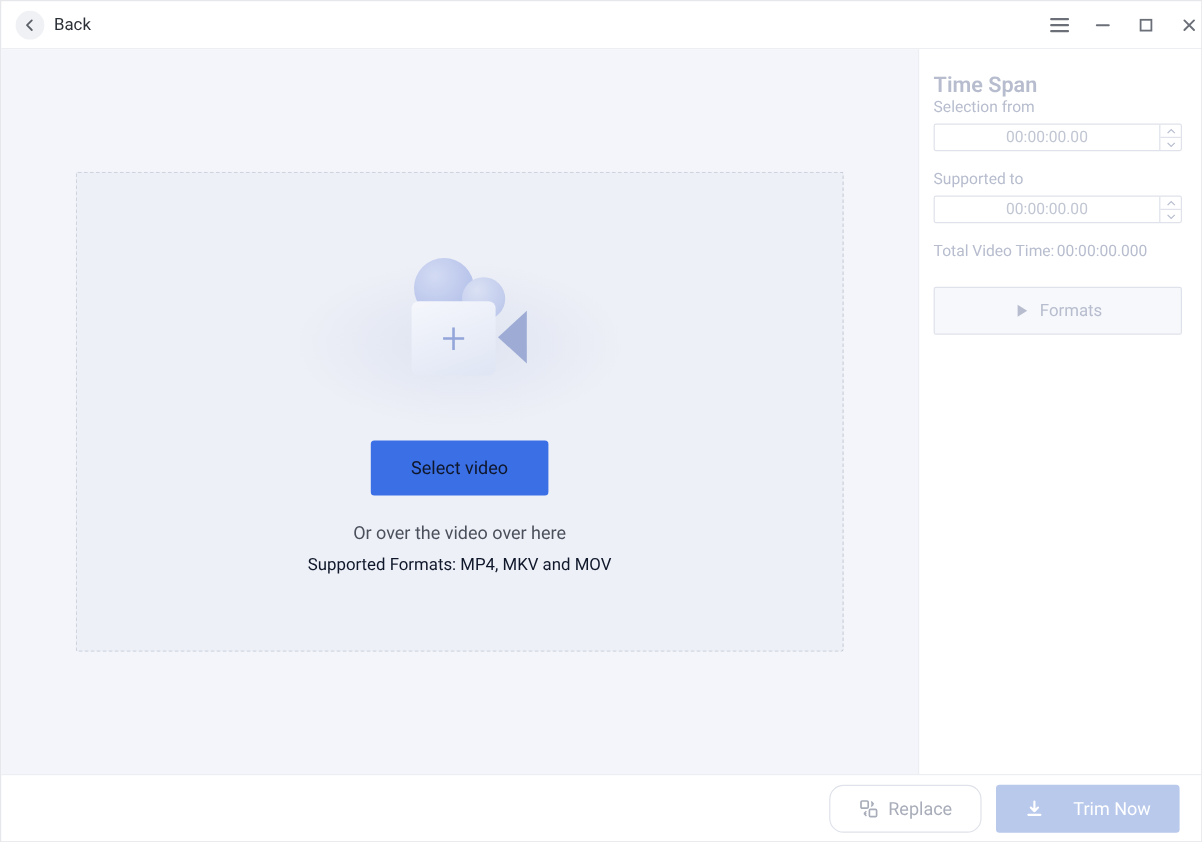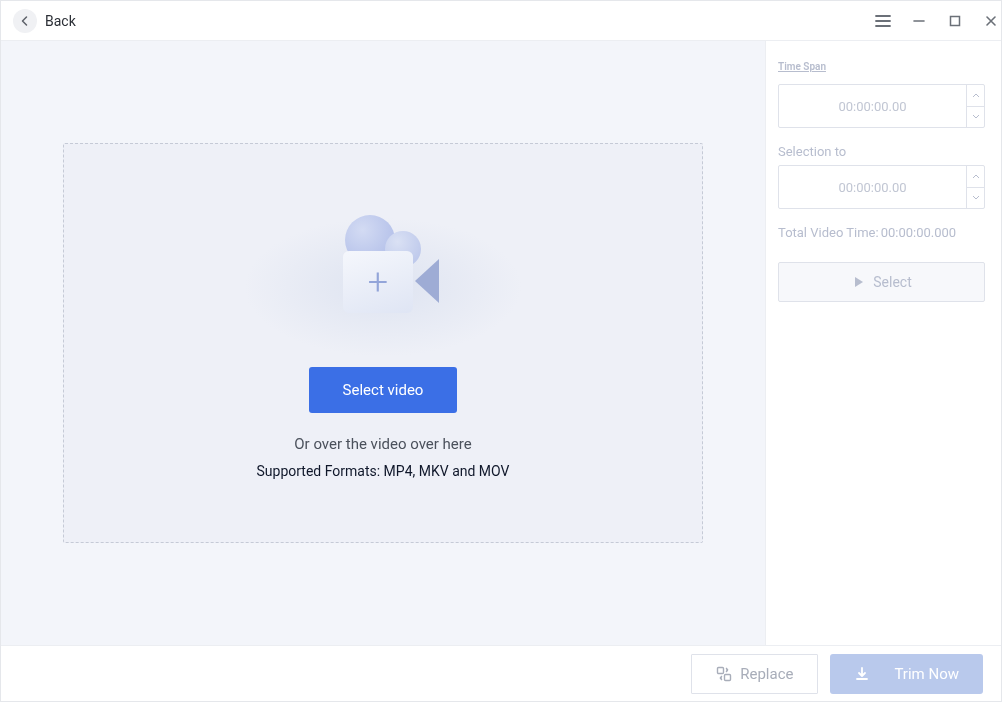--- a/index.html
+++ b/index.html
@@ -137,21 +137,21 @@
       top: 52px;
       left: 132px;
       width: 0;
       height: 0;
       border-top: 22px solid transparent;
       border-bottom: 22px solid transparent;
       border-right: 24px solid #9eacd5;
     }
     .select-btn {
       background: #3b6fe6;
-      color: #ffffff;
+      color: #0f172a;
       border: none;
       padding: 14px 34px;
       font-size: 15px;
       border-radius: 3px;
       cursor: pointer;
       margin-bottom: 22px;
     }
     .drag-text {
       font-size: 15px;
       color: #4b515c;
@@ -161,37 +161,36 @@
       font-size: 14px;
       color: #0f172a;
     }
     .sidebar {
       width: 236px;
       padding: 20px 16px 20px 12px;
       border-left: 1px solid #eceef2;
       background: #fff;
     }
     .section-title {
-      font-size: 10px;
+      font-size: 18px;
       font-weight: 600;
       color: #b7bdce;
-      margin-bottom: 12px;
-      text-decoration: underline;
+      margin-bottom: 0;
     }
     .field-label {
       font-size: 13px;
       color: #b7bdce;
       margin-bottom: 6px;
     }
     .time-input-wrap {
       display: flex;
       border: 1px solid #dfe2ea;
       border-radius: 2px;
       margin-bottom: 16px;
-      height: 44px;
+      height: 23px;
     }
     .time-input {
       flex: 1;
       border: none;
       text-align: center;
       font-size: 13px;
       color: #c1c6d3;
       background: transparent;
       outline: none;
     }
@@ -243,21 +242,21 @@
       padding: 0 18px;
       gap: 12px;
     }
     .replace-btn {
       height: 40px;
       padding: 0 24px;
       border: 1px solid #dfe2ea;
       background: #fff;
       color: #a8adb9;
       font-size: 15px;
-      border-radius: 1px;
+      border-radius: 12px;
       cursor: pointer;
       display: flex;
       align-items: center;
       gap: 8px;
     }
     .trim-btn {
       height: 40px;
       padding: 0 24px;
       border: none;
       background: #b9c9ec;
@@ -320,37 +319,38 @@
       </div>
       <button class="select-btn">Select video</button>
       <div class="drag-text">Or over the video over here</div>
       <div class="formats-text">Supported Formats: MP4, MKV and MOV</div>
     </div>
   </div>
 
   <div class="sidebar">
     <div class="section-title">Time Span</div>
 
+    <div class="field-label">Selection from</div>
     <div class="time-input-wrap">
       <input class="time-input" value="00:00:00.00" style="">
       <div class="spinner">
         <div class="spinner-btn">
             <svg width="8" height="5" viewBox="0 0 8 5">
               <path d="M1 4l3-3 3 3" stroke="#b7bdce" stroke-width="1" fill="none"></path>
             </svg>
           </div>
         <div class="spinner-btn">
             <svg width="8" height="5" viewBox="0 0 8 5">
               <path d="M1 1l3 3 3-3" stroke="#b7bdce" stroke-width="1" fill="none"></path>
             </svg>
           </div>
       </div>
     </div>
 
-    <div class="field-label">Selection to</div>
+    <div class="field-label">Supported to</div>
     <div class="time-input-wrap">
       <input class="time-input" value="00:00:00.00" style="">
       <div class="spinner">
         <div class="spinner-btn">
             <svg width="8" height="5" viewBox="0 0 8 5">
               <path d="M1 4l3-3 3 3" stroke="#b7bdce" stroke-width="1" fill="none"></path>
             </svg>
           </div>
         <div class="spinner-btn">
             <svg width="8" height="5" viewBox="0 0 8 5">
@@ -362,21 +362,21 @@
 
     <div class="total-row">
       <span>Total Video Time:</span>
       <span>00:00:00.000</span>
     </div>
 
     <button class="preview-btn">
       <svg width="14" height="14" viewBox="0 0 14 14">
           <path d="M4 2l8 5-8 5z" fill="#b7bdce"></path>
         </svg>
-      <span>Select</span>
+      <span>Formats</span>
     </button>
   </div>
 </div>
 
 <div class="footer">
   <button class="replace-btn">
     <svg width="16" height="16" viewBox="0 0 16 16">
       <rect x="1.5" y="1.5" width="6" height="6" rx="1" stroke="#a8adb9" stroke-width="1.4" fill="none"></rect>
       <rect x="8.5" y="8.5" width="6" height="6" rx="1" stroke="#a8adb9" stroke-width="1.4" fill="none"></rect>
       <path d="M12 4l-2 2M12 4l-2-2M12 4h-2" stroke="#a8adb9" stroke-width="1.2" fill="none"></path>

